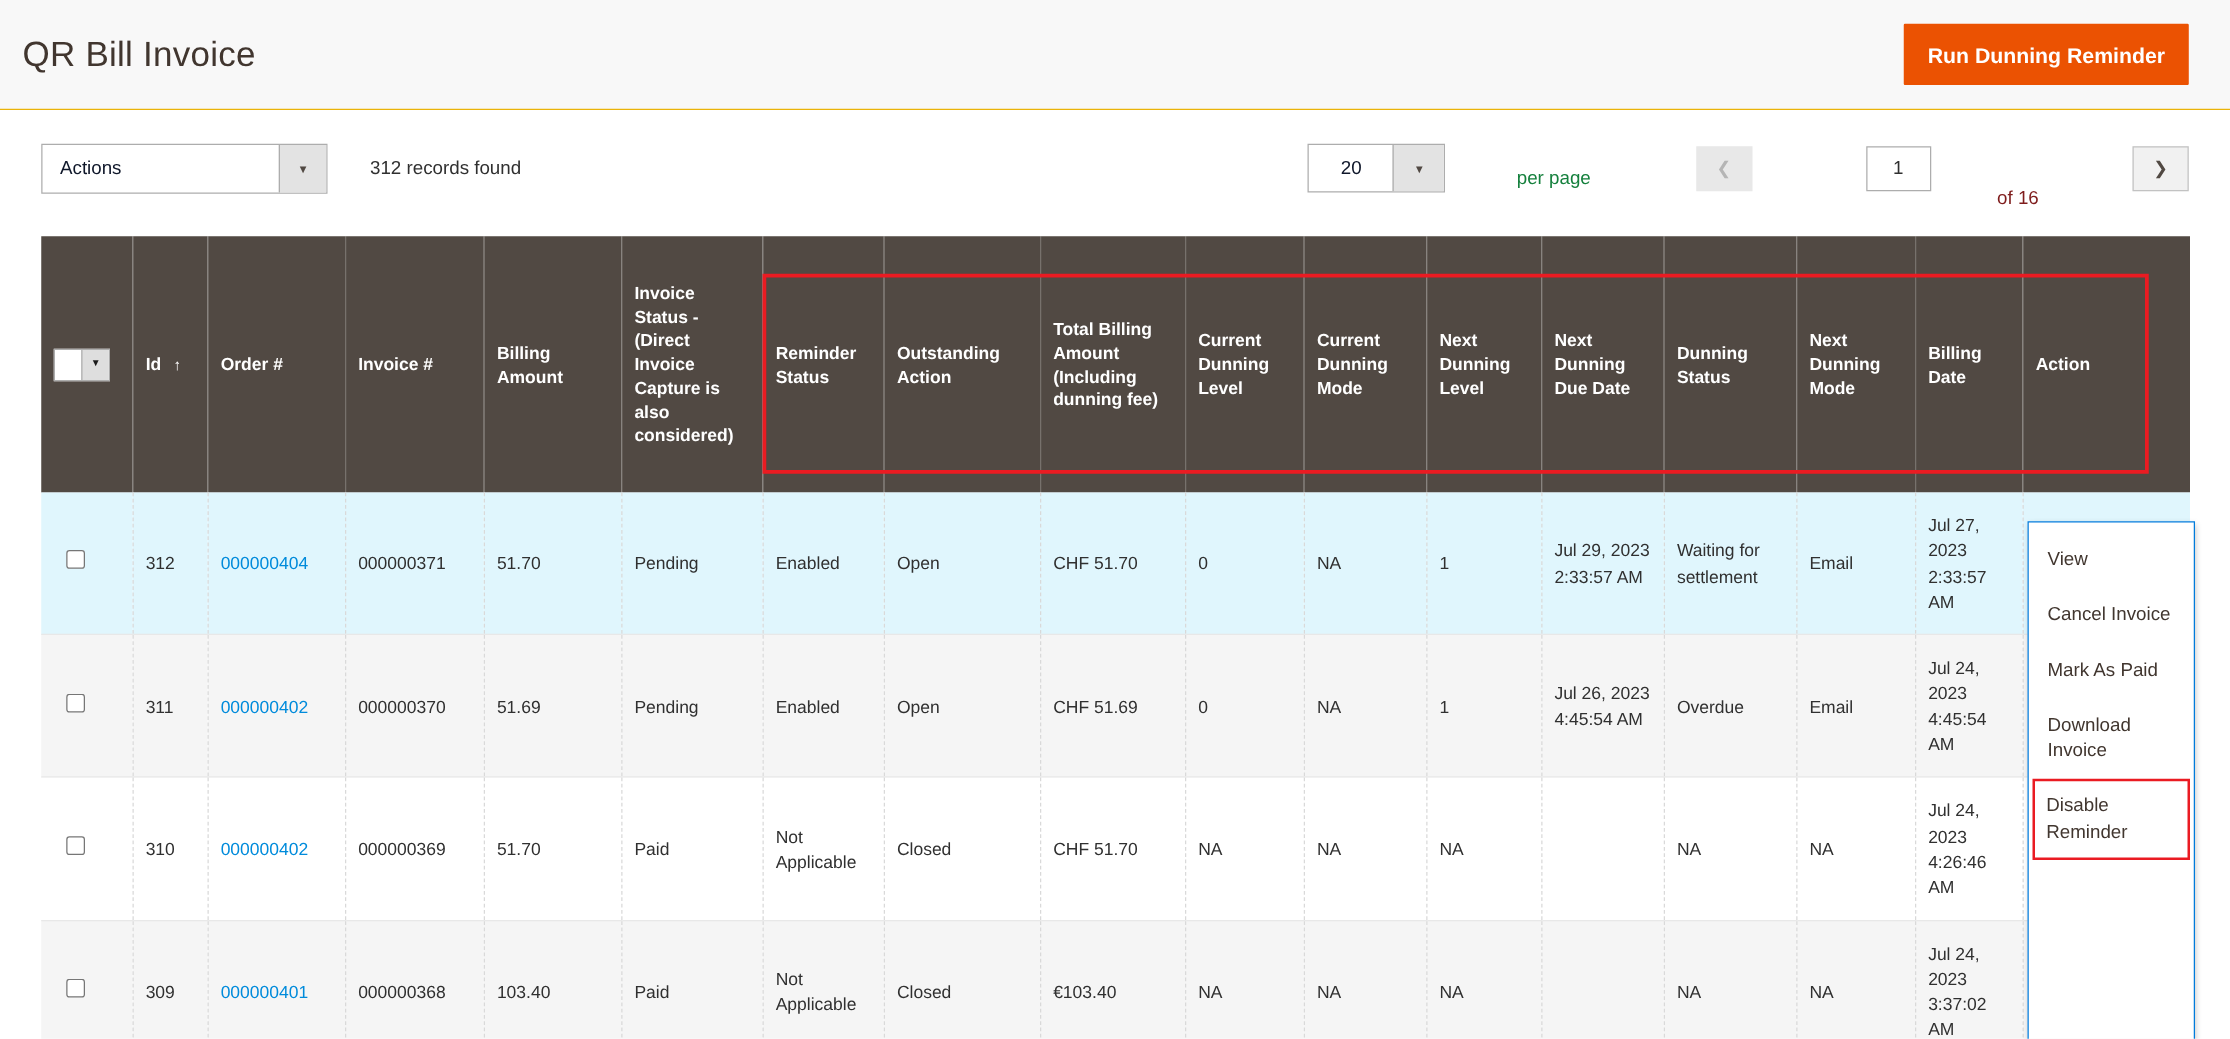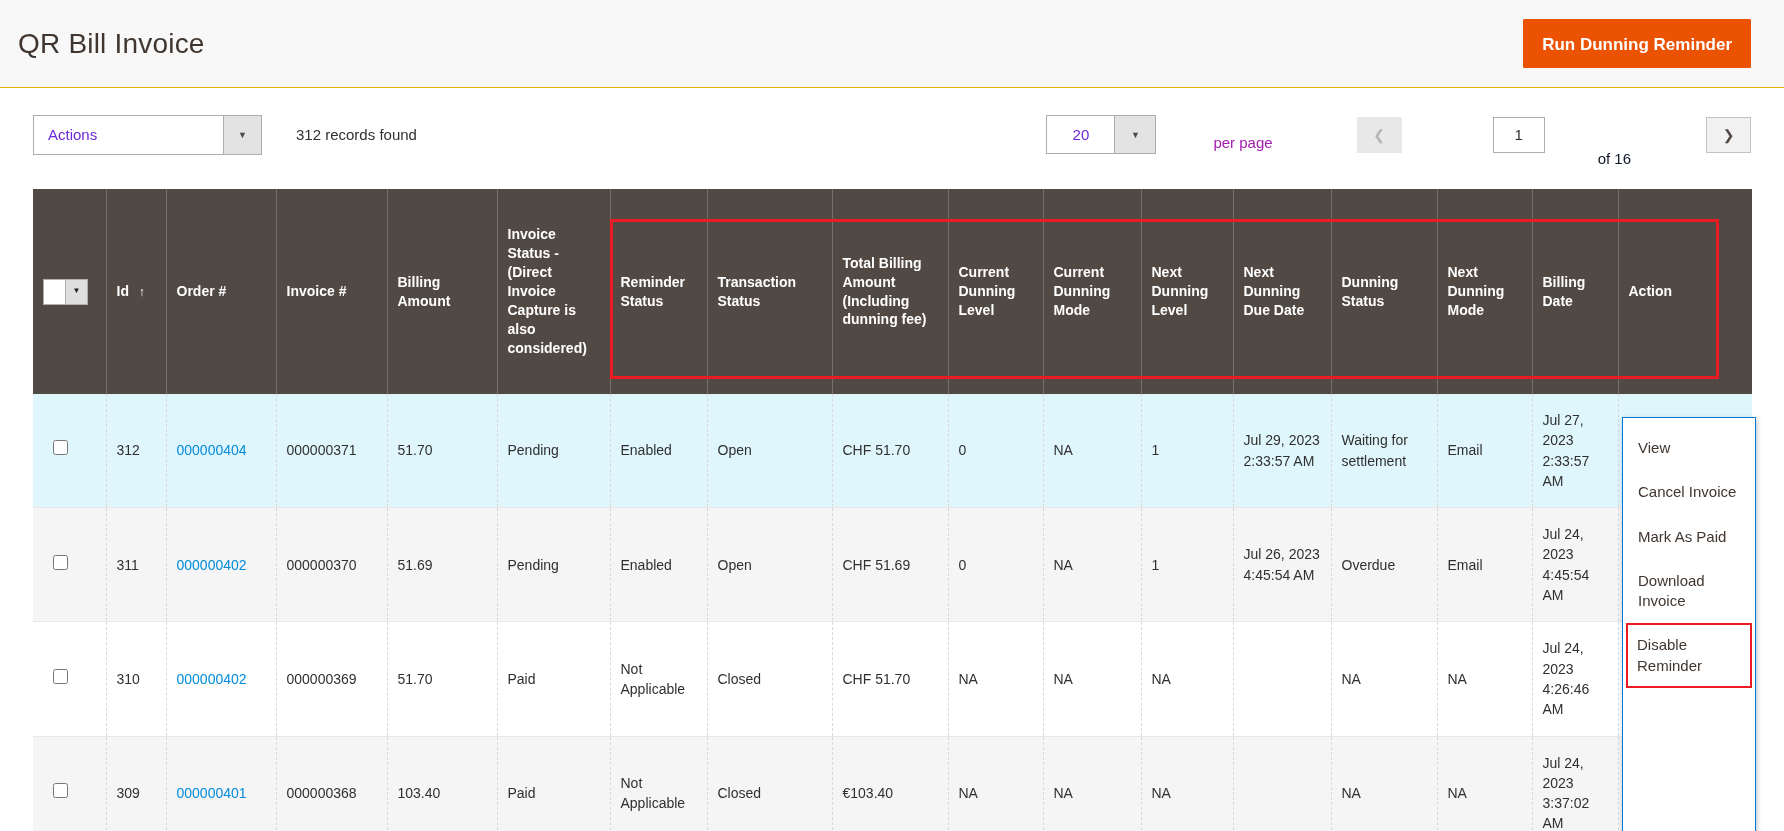--- a/index.html
+++ b/index.html
@@ -26,44 +26,44 @@
     font-family:inherit;border-radius:1px;
   }
   
   .toolbar{
     display:flex;align-items:center;padding:14px 33px 22px 33px;background:#fff;
   }
   .select-ctl{
     display:flex;align-items:stretch;height:40px;border:1px solid #adadad;
     background:#fff;cursor:pointer;
   }
-  .select-ctl .sel-label{display:flex;align-items:center;padding:0 14px;font-size:15px;color:#6d28d9;}
+  .select-ctl .sel-label{display:flex;align-items:center;padding:0 14px;font-size:15px;color:#0f172a;}
   .select-ctl .sel-caret{
     width:38px;background:#e3e3e3;border-left:1px solid #adadad;
     display:flex;align-items:center;justify-content:center;font-size:9px;color:#514943;
   }
   .actions-select{width:229px;}
   .actions-select .sel-label{flex:1;}
   .records{margin-left:34px;font-size:15px;color:#303030;}
   .pager{margin-left:auto;display:flex;align-items:center;gap:44px;}
   .perpage-select{width:110px;height:39px;}
   .perpage-select .sel-label{flex:1;justify-content:center;padding:0 8px;}
   .perpage-select .sel-caret{width:41px;}
-  .perpage-label{margin:16px 40px 0 13px;font-size:15px;color:#a21caf;text-align:right;}
+  .perpage-label{margin:16px 40px 0 13px;font-size:15px;color:#15803d;text-align:right;}
   .pg-btn{
     width:45px;height:36px;border:none;display:flex;align-items:center;justify-content:center;
     font-size:14px;cursor:pointer;font-family:inherit;
   }
   .pg-prev{background:#e8e8e8;color:#b5b5b5;}
   .pg-next{background:#f1f1f1;color:#514943;border:1px solid #c2c2c2;margin-left:31px;}
   .pg-input{
     width:52px;height:36px;border:1px solid #adadad;text-align:center;font-size:15px;
     color:#303030;margin-left:47px;font-family:inherit;
   }
-  .pg-of{margin-left:9px;font-size:15px;color:#0f172a;margin-top:48px;}
+  .pg-of{margin-left:9px;font-size:15px;color:#7f1d1d;margin-top:48px;}
   
   .grid{position:relative;margin:0 32px 0 33px;}
   table{border-collapse:collapse;table-layout:fixed;width:1719px;}
   thead th{
     background:var(--grid-header-bg);color:#fff;font-size:14px;font-weight:700;
     text-align:left;vertical-align:middle;padding:28px 10px;height:205px;
     border-left:1px solid rgba(255,255,255,.22);cursor:pointer;line-height:1.35;
   }
   thead th:first-child{border-left:none;}
   .sort-arrow{font-size:12px;font-weight:400;margin-left:6px;}
@@ -160,21 +160,21 @@
             <span class="cb-left"></span>
             <span class="cb-caret">▼</span>
           </div>
         </th>
       <th>Id <span class="sort-arrow">↑</span></th>
           <th>Order #</th>
           <th>Invoice #</th>
           <th>Billing Amount</th>
           <th>Invoice Status - (Direct Invoice Capture is also considered)</th>
           <th>Reminder Status</th>
-          <th>Transaction Status</th>
+          <th>Outstanding Action</th>
           <th>Total Billing Amount (Including dunning fee)</th>
           <th>Current Dunning Level</th>
           <th>Current Dunning Mode</th>
           <th>Next Dunning Level</th>
           <th>Next Dunning Due Date</th>
           <th>Dunning Status</th>
           <th>Next Dunning Mode</th>
           <th>Billing Date</th>
           <th>Action</th>
         </tr>

